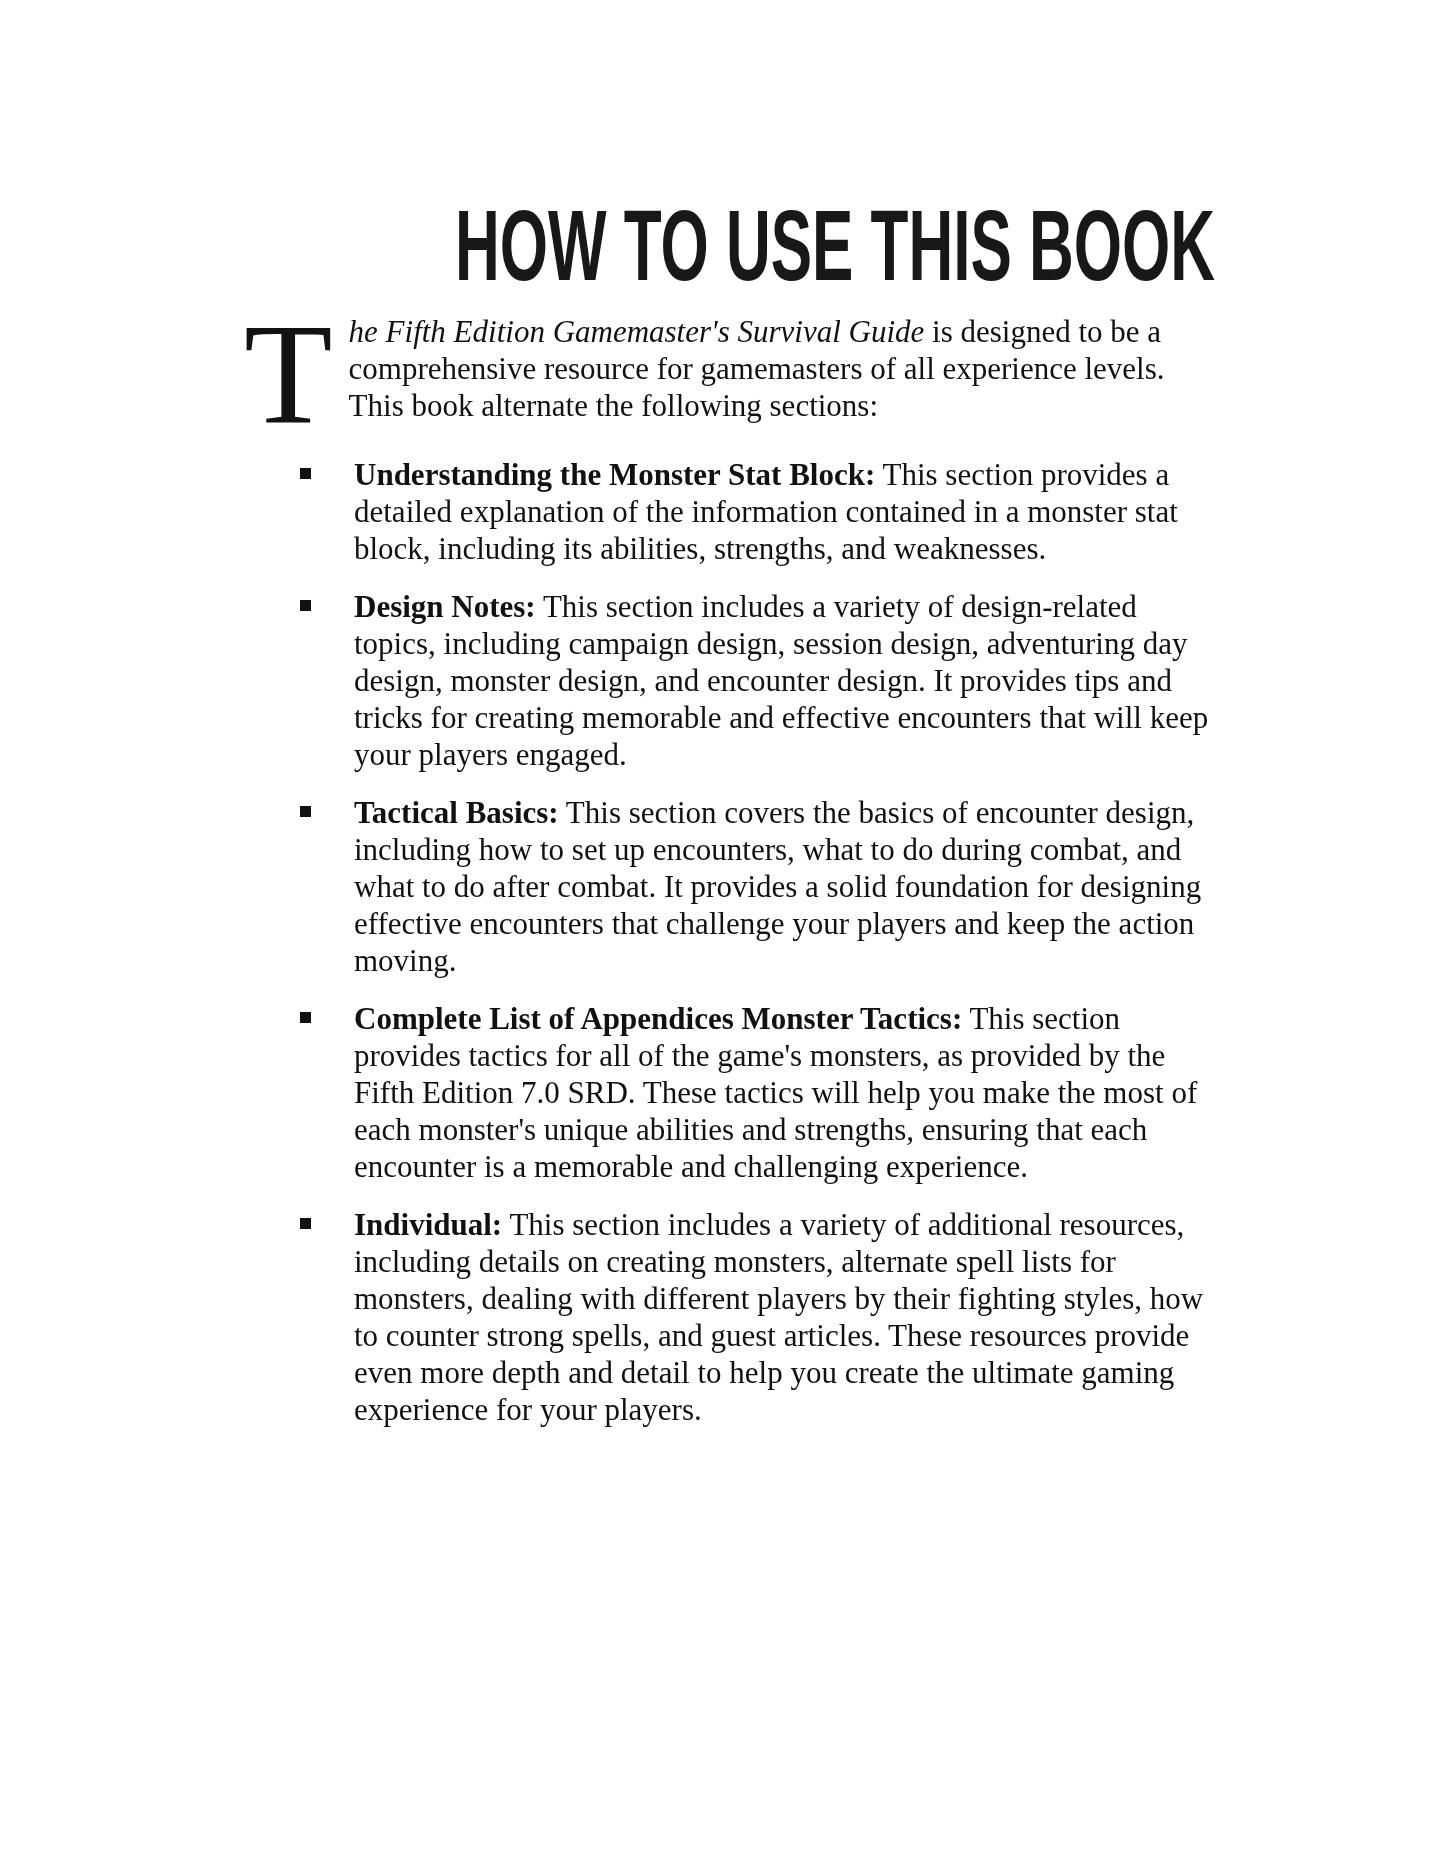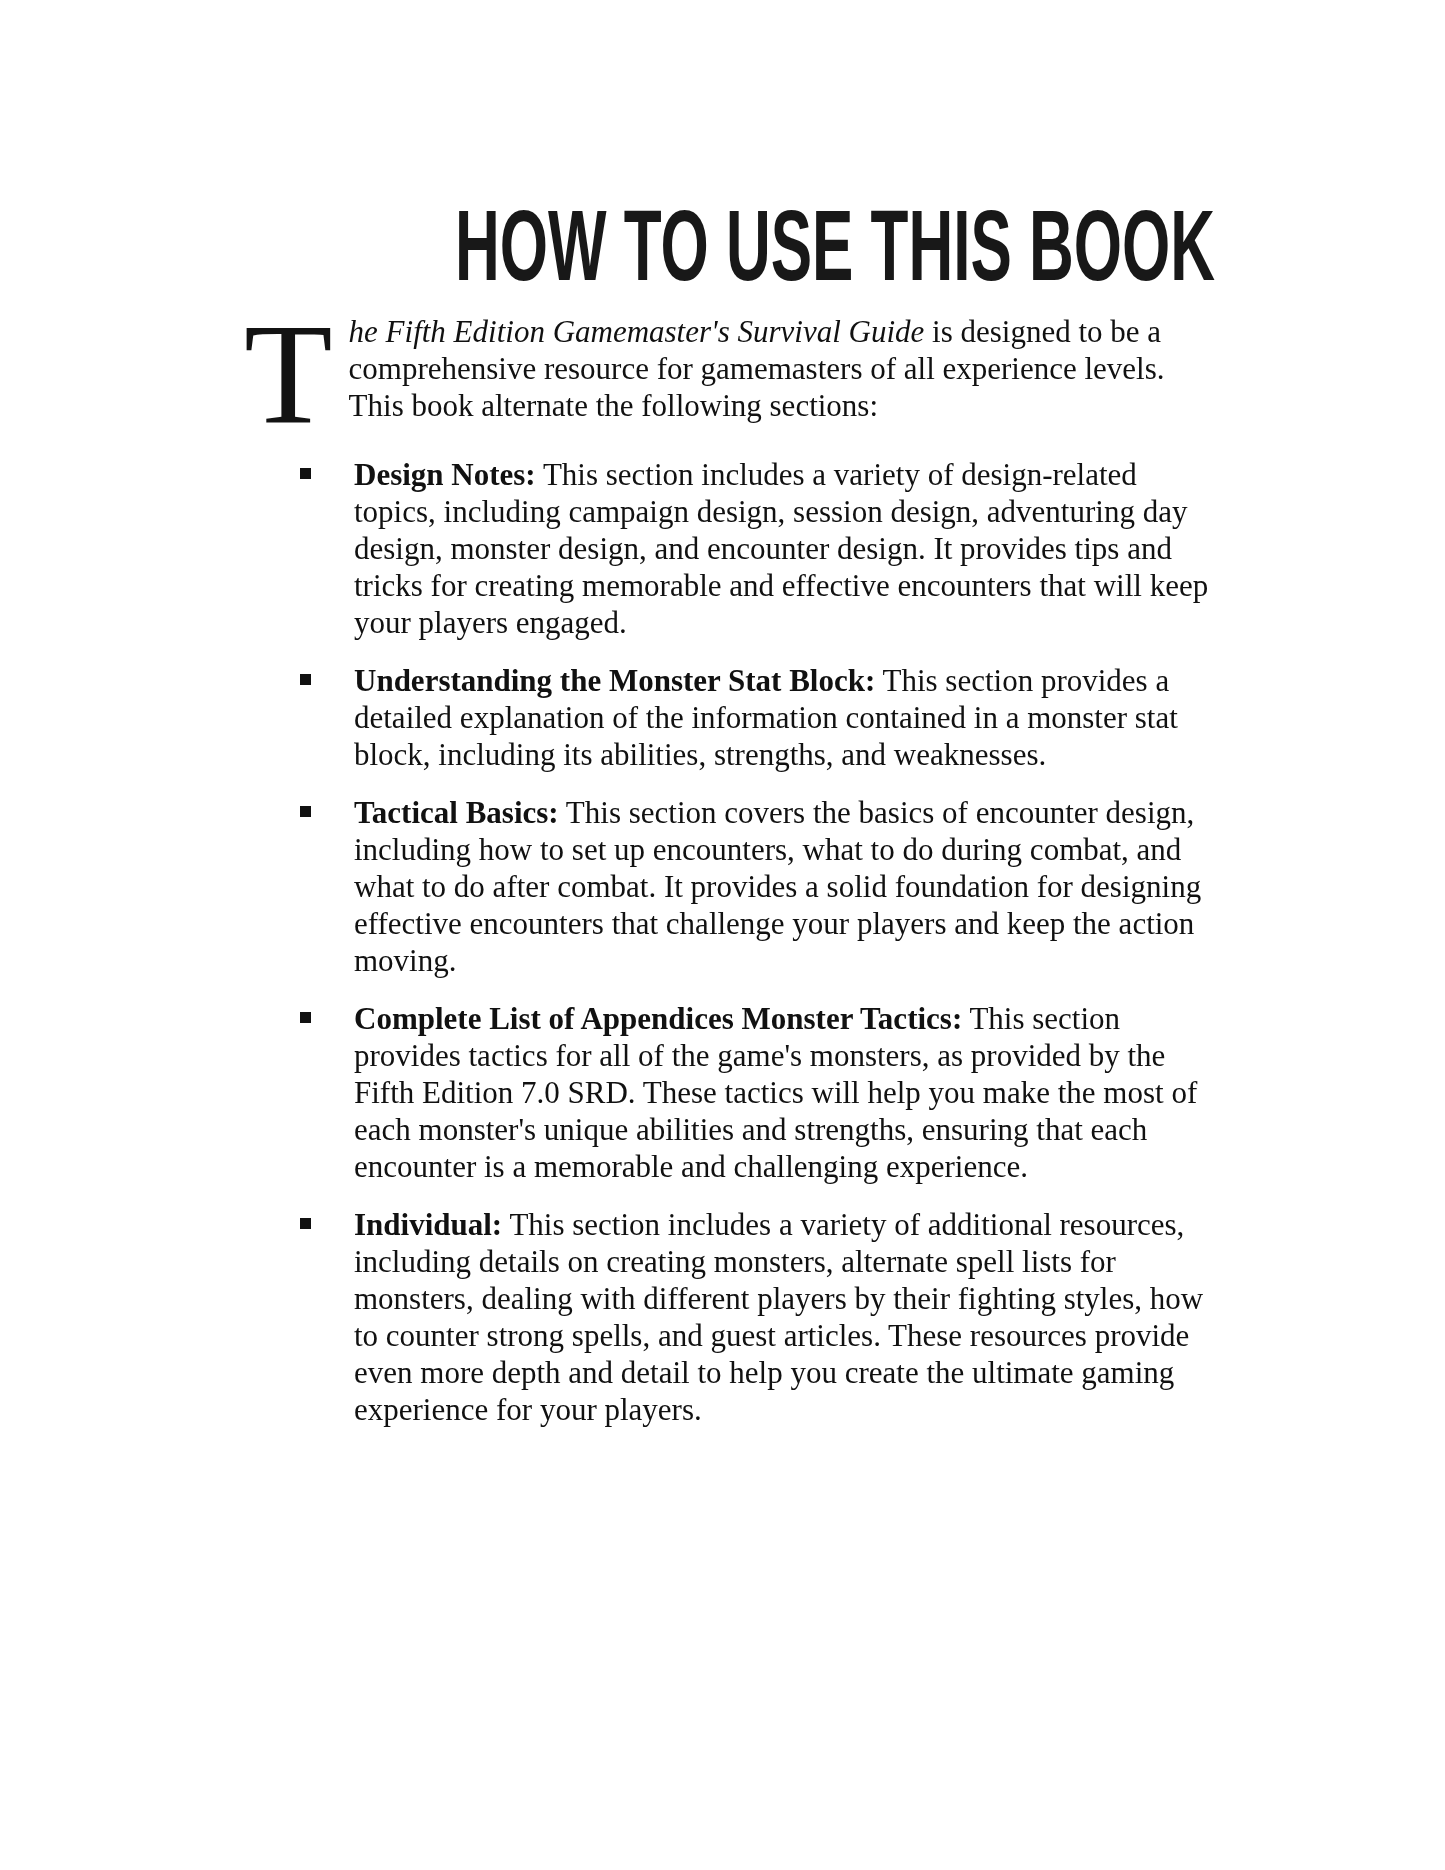--- a/index.html
+++ b/index.html
@@ -117,27 +117,27 @@
       <span class="title-text">HOW TO USE THIS BOOK</span>
     </div>
 
     <p class="intro"><span class="drop-cap">T</span><span class="lead-italic">he Fifth Edition Gamemaster's Survival Guide</span>
       <span>is designed to be a comprehensive resource for gamemasters of all experience levels. This book alternate the following sections:</span>
     </p>
 
     <ul class="bullets">
       <li>
         <span class="bullet-marker"></span>
-        <span class="bullet-lead">Design Notes:</span>
-        <span>This section includes a variety of design-related topics, including campaign design, session design, adventuring day design, monster design, and encounter design. It provides tips and tricks for creating memorable and effective encounters that will keep your players engaged.</span>
+        <span class="bullet-lead">Understanding the Monster Stat Block:</span>
+        <span>This section provides a detailed explanation of the information contained in a monster stat block, including its abilities, strengths, and weaknesses.</span>
       </li>
       <li>
         <span class="bullet-marker"></span>
-        <span class="bullet-lead">Understanding the Monster Stat Block:</span>
-        <span>This section provides a detailed explanation of the information contained in a monster stat block, including its abilities, strengths, and weaknesses.</span>
+        <span class="bullet-lead">Design Notes:</span>
+        <span>This section includes a variety of design-related topics, including campaign design, session design, adventuring day design, monster design, and encounter design. It provides tips and tricks for creating memorable and effective encounters that will keep your players engaged.</span>
       </li>
       <li>
         <span class="bullet-marker"></span>
         <span class="bullet-lead">Tactical Basics:</span>
         <span>This section covers the basics of encounter design, including how to set up encounters, what to do during combat, and what to do after combat. It provides a solid foundation for designing effective encounters that challenge your players and keep the action moving.</span>
       </li>
       <li>
         <span class="bullet-marker"></span>
         <span class="bullet-lead">Complete List of Appendices Monster Tactics:</span>
         <span>This section provides tactics for all of the game's monsters, as provided by the Fifth Edition 7.0 SRD. These tactics will help you make the most of each monster's unique abilities and strengths, ensuring that each encounter is a memorable and challenging experience.</span>

